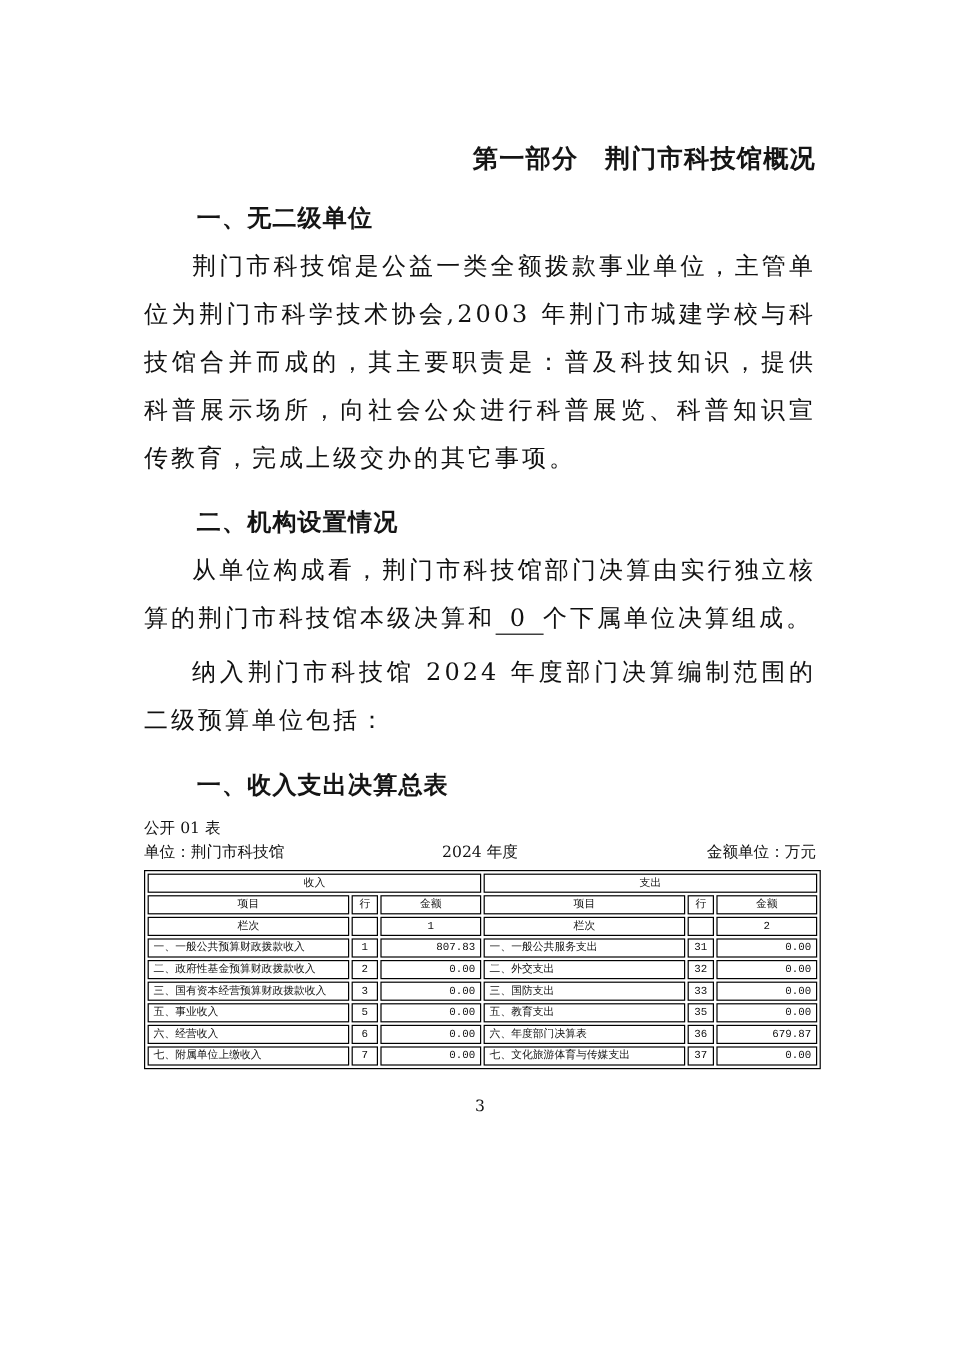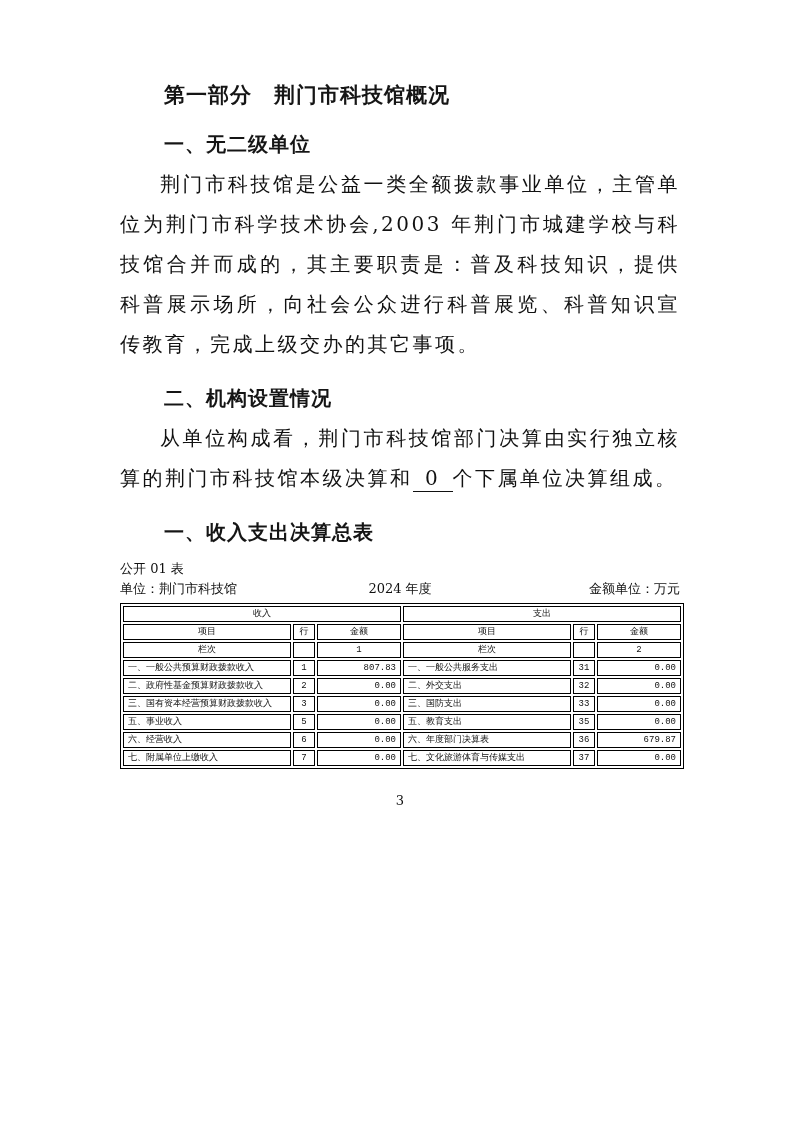--- a/index.html
+++ b/index.html
@@ -24,21 +24,21 @@
   h1.part-title {
     font-family: "DejaVu Sans", sans-serif;
     font-weight: bold;
     font-size: 21px;
     line-height: 30px;
     letter-spacing: 1px;
     margin: 0 0 0 44px;
     padding: 0;
     color: #151515;
   }
-  #part1-title { padding-top: 80px; }
+  #part1-title { padding-top: 117px; text-align: right; }
   #part2-title { margin-top: 50px; }
   h2.section-heading {
     font-family: "DejaVu Sans", sans-serif;
     font-weight: bold;
     font-size: 20px;
     line-height: 30px;
     letter-spacing: 1px;
     margin: 19px 0 0 44px;
     padding: 0;
     color: #151515;
@@ -122,20 +122,21 @@
     <h1 class="part-title" id="part1-title">第一部分　荆门市科技馆概况</h1>
 
     <h2 class="section-heading">一、无二级单位</h2>
 
     <p class="body-para">荆门市科技馆是公益一类全额拨款事业单位，主管单位为荆门市科学技术协会,2003 年荆门市城建学校与科技馆合并而成的，其主要职责是：普及科技知识，提供科普展示场所，向社会公众进行科普展览、科普知识宣传教育，完成上级交办的其它事项。</p>
 
     <h2 class="section-heading">二、机构设置情况</h2>
 
     <p class="body-para"><span>从单位构成看，荆门市科技馆部门决算由实行独立核算的荆门市科技馆本级决算和</span><span class="underlined">0</span><span>个下属单位决算组成。</span></p>
 
+    <p class="body-para">纳入荆门市科技馆 2024 年度部门决算编制范围的二级预算单位包括：</p>
 
 
 
 
     <h2 class="section-heading">一、收入支出决算总表</h2>
 
     <div class="table-label">公开 01 表</div>
 
     <div class="table-meta">
       <span class="meta-left">单位：荆门市科技馆</span>

